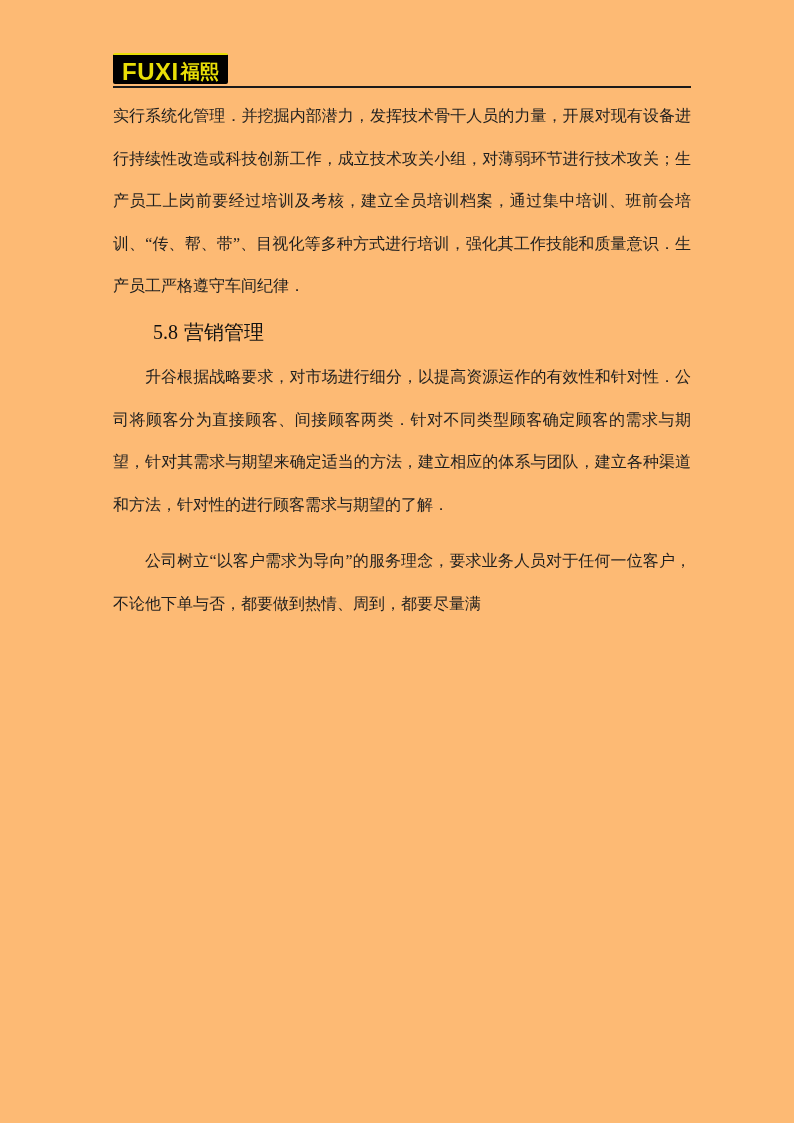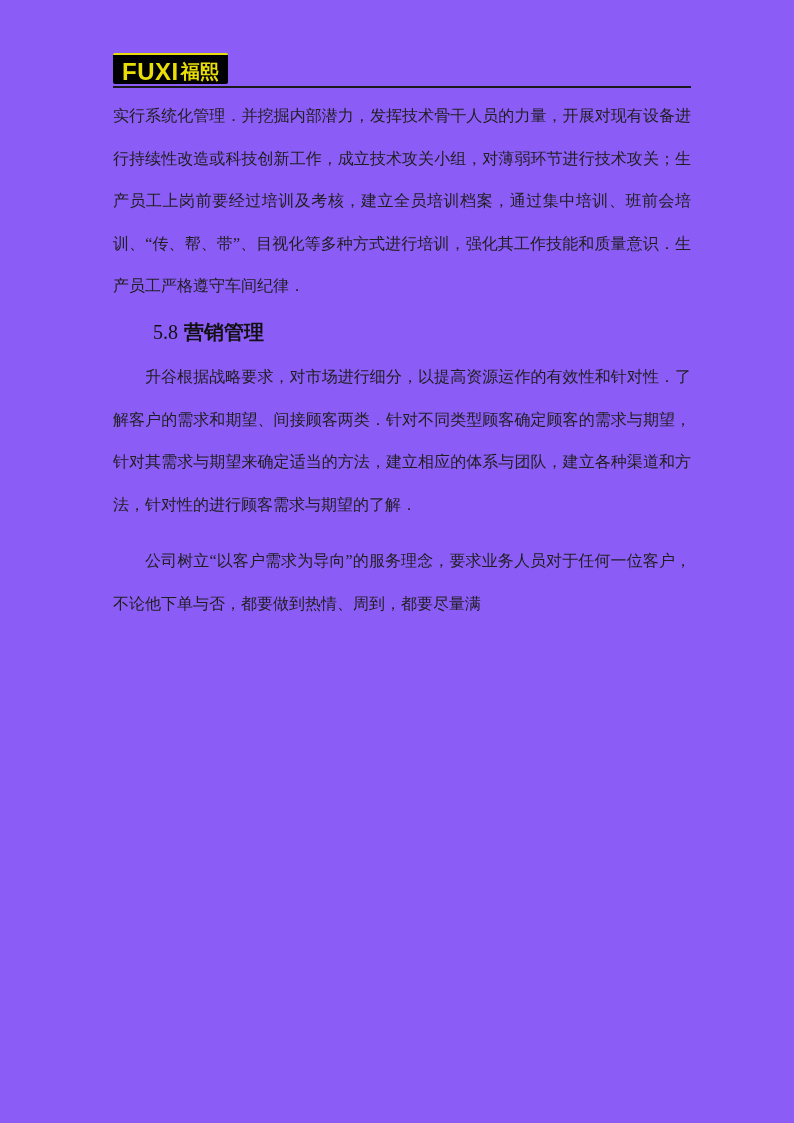--- a/index.html
+++ b/index.html
@@ -7,21 +7,21 @@
   body {
     width: 794px;
     height: 1123px;
     position: relative;
     font-family: "Liberation Serif", "DejaVu Serif", serif;
     overflow: hidden;
   }
   .page {
     width: 794px;
     height: 1123px;
-    background: #8b5cf6;
+    background: #fdba74;
     position: relative;
   }
   .content {
     position: absolute;
     left: 113px;
     top: 0;
     width: 578px;
   }
   
   .header {
@@ -72,42 +72,42 @@
   .para.indent { text-indent: 2em; }
   .para.space-before { margin-top: 14px; }
   .heading {
     font-size: 20px;
     line-height: 42.5px;
     margin: 0 0 3px 0;
     text-indent: 2em;
     color: #111111;
   }
   .heading .num { font-weight: 400; }
-  .heading .ttl { font-weight: 700; margin-left: 6px; }
+  .heading .ttl { font-weight: 400; margin-left: 6px; }
 </style>
 </head>
 <body>
 
 <div class="page">
   <div class="content">
 
     <div class="header">
       <div class="logo">
         <span class="latin">FUXI</span><span class="cjk">福熙</span>
       </div>
       <div class="header-rule"></div>
     </div>
 
     <div class="doc-body">
 
       <p class="para">实行系统化管理．并挖掘内部潜力，发挥技术骨干人员的力量，开展对现有设备进行持续性改造或科技创新工作，成立技术攻关小组，对薄弱环节进行技术攻关；生产员工上岗前要经过培训及考核，建立全员培训档案，通过集中培训、班前会培训、“传、帮、带”、目视化等多种方式进行培训，强化其工作技能和质量意识．生产员工严格遵守车间纪律．</p>
 
       <p class="heading"><span class="num">5.8</span><span class="ttl">营销管理</span></p>
 
-      <p class="para indent">升谷根据战略要求，对市场进行细分，以提高资源运作的有效性和针对性．了解客户的需求和期望、间接顾客两类．针对不同类型顾客确定顾客的需求与期望，针对其需求与期望来确定适当的方法，建立相应的体系与团队，建立各种渠道和方法，针对性的进行顾客需求与期望的了解．</p>
+      <p class="para indent">升谷根据战略要求，对市场进行细分，以提高资源运作的有效性和针对性．公司将顾客分为直接顾客、间接顾客两类．针对不同类型顾客确定顾客的需求与期望，针对其需求与期望来确定适当的方法，建立相应的体系与团队，建立各种渠道和方法，针对性的进行顾客需求与期望的了解．</p>
 
 
 
       <p class="para indent space-before">公司树立“以客户需求为导向”的服务理念，要求业务人员对于任何一位客户，不论他下单与否，都要做到热情、周到，都要尽量满</p>
 
     </div>
   </div>
 </div>
 
 </body></html>

